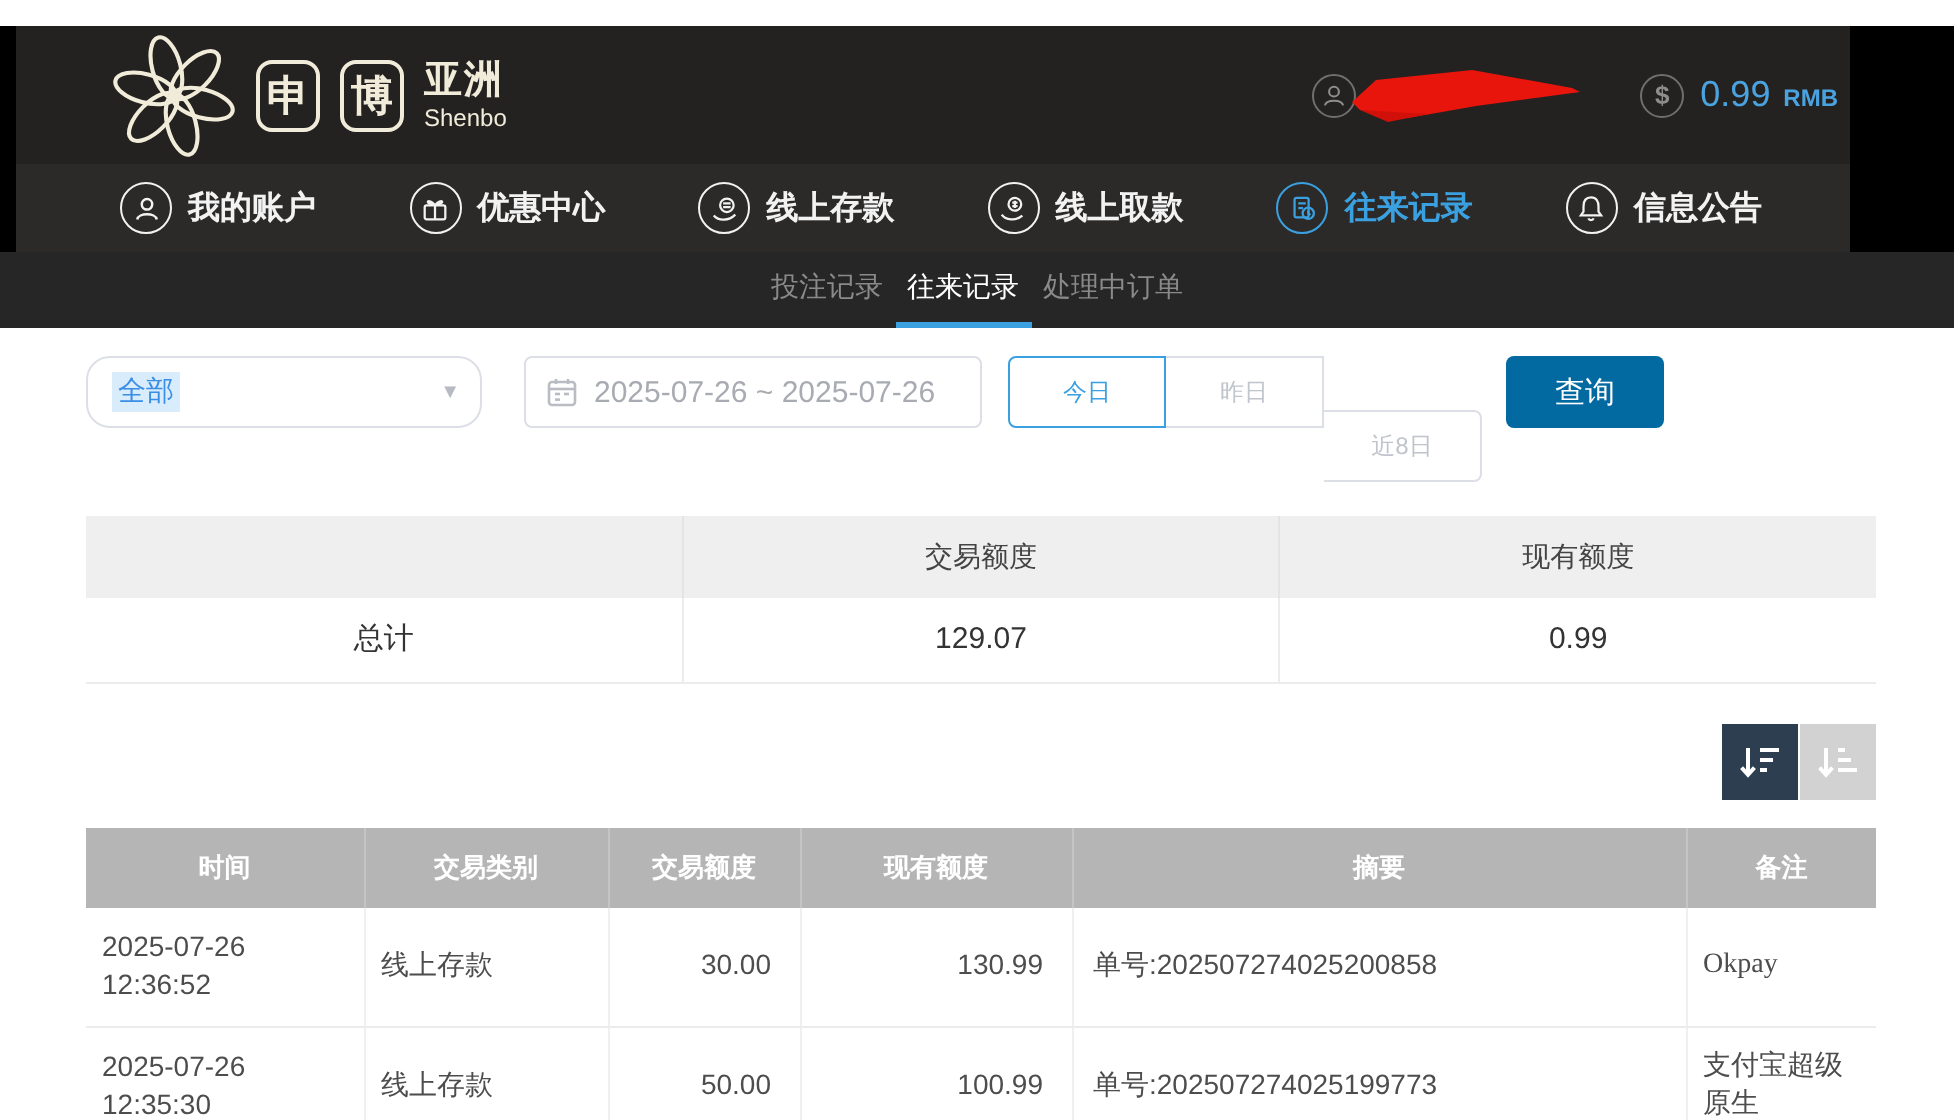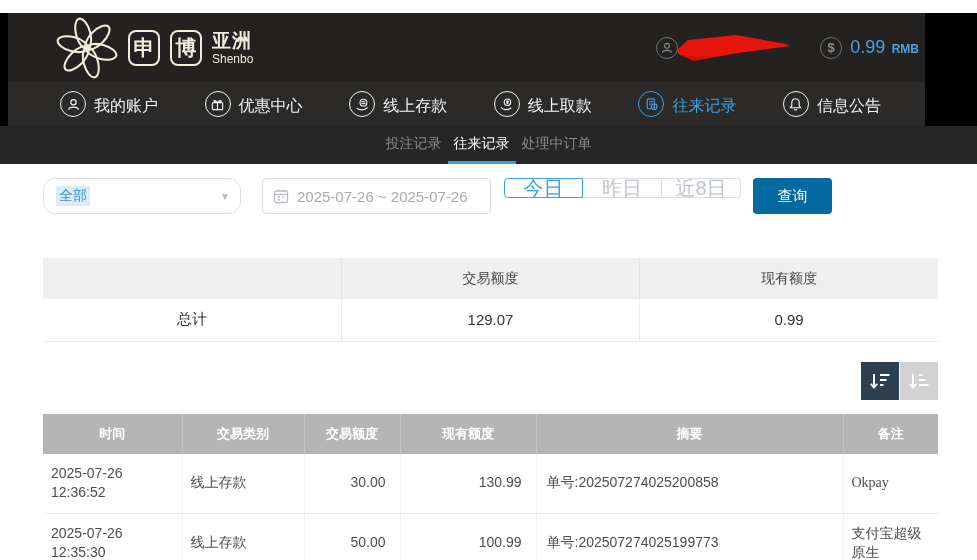--- a/index.html
+++ b/index.html
@@ -26,42 +26,42 @@
   .account { display:flex; align-items:center; gap:10px; }
   .user-wrap { position:relative; display:flex; align-items:center; height:34px; width:140px; }
   .circle-icon { width:22px; height:22px; border:1px solid #6f6f6f; border-radius:50%; display:flex; align-items:center; justify-content:center; flex:none; }
   .scribble { position:absolute; left:18px; top:2px; }
   .balance { display:flex; align-items:center; gap:8px; margin-left:14px; }
   .balance-num { color:#4aa3e0; font-size:18px; }
   .balance-cur { color:#4aa3e0; font-size:12px; font-weight:bold; margin-left:2px; }
   .dollar-glyph { color:#8d8d8d; font-size:13px; font-weight:bold; }
 
   
-  .nav-item { display:flex; align-items:flex-end; gap:8px; color:#f2f2f2; font-size:16px; font-weight:normal; cursor:pointer; }
+  .nav-item { display:flex; align-items:center; gap:8px; color:#f2f2f2; font-size:16px; font-weight:bold; cursor:pointer; }
   .nav-item .nav-ic { width:26px; height:26px; border:1px solid #f2f2f2; border-radius:50%; display:flex; align-items:center; justify-content:center; }
   .nav-item.active { color:#3ba0e0; }
   .nav-item.active .nav-ic { border-color:#3ba0e0; }
   .nav-ic svg { display:block; }
 
   
   .subtab { display:flex; align-items:center; color:#8a8a8a; font-size:14px; padding:0 6px; cursor:pointer; border-bottom:3px solid transparent; }
   .subtab.active { color:#fff; border-bottom-color:#3ba0e0; }
 
   
   .content { background:#fff; padding:12px 39px 0 43px; }
 
   .filter-row { display:flex; align-items:center; margin-top:2px; height:36px; gap:0; }
   .select-box { position:relative; width:198px; height:36px; border:1px solid #dcdfe6; border-radius:12px; background:#fff; display:flex; align-items:center; padding:0 26px 0 12px; cursor:pointer; }
   .select-val { background:#d8ecfb; color:#3a8ee6; font-size:14px; padding:1px 3px; }
   .select-caret { position:absolute; right:10px; color:#b6bac2; font-size:10px; }
   .date-box { margin-left:21px; width:229px; height:36px; border:1px solid #dcdfe6; border-radius:4px; background:#fff; display:flex; align-items:center; padding:0 10px; gap:8px; color:#a8abb2; font-size:15px; cursor:pointer; }
   .btn-group { margin-left:13px; display:flex; height:36px; }
-  .seg { width:79px; height:20px; border:1px solid #dcdfe6; background:#fff; color:#c0c4cc; font-size:20px; display:flex; align-items:center; justify-content:center; cursor:pointer; border-left-width:0; }
+  .seg { width:79px; height:36px; border:1px solid #dcdfe6; background:#fff; color:#c0c4cc; font-size:12px; display:flex; align-items:center; justify-content:center; cursor:pointer; border-left-width:0; }
   .seg:first-child { border-left-width:1px; border-radius:4px 0 0 4px; }
-  .seg:last-child { border-radius:0 4px 4px 0; }
+  .seg:last-child { border-radius:0 4px 4px 0;margin-top:27px; }
   .seg.active { border:1px solid #3ba0e0; color:#3ba0e0; }
   .query-btn { margin-left:12px; width:79px; height:36px; background:#0369a1; border:none; border-radius:4px; color:#fff; font-size:15px; cursor:pointer; }
 
   
   .summary { width:895px; margin-top:44px; border-collapse:collapse; table-layout:fixed; }
   .summary thead td { background:#efefef; height:41px; text-align:center; font-size:14px; color:#444; border-right:1px solid #e4e4e4; }
   .summary thead td:last-child { border-right:none; }
   .summary tbody td { background:#fff; height:42px; text-align:center; font-size:15px; color:#333; border-right:1px solid #ececec; border-bottom:1px solid #ececec; }
   .summary tbody td:last-child { border-right:none; }
 

